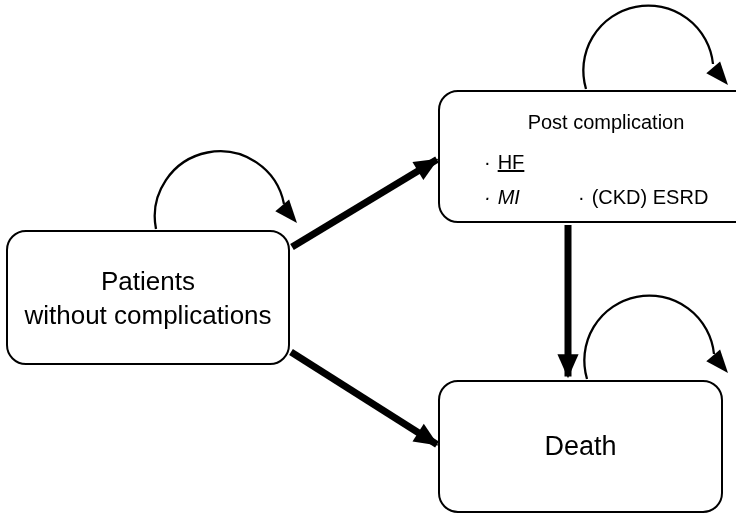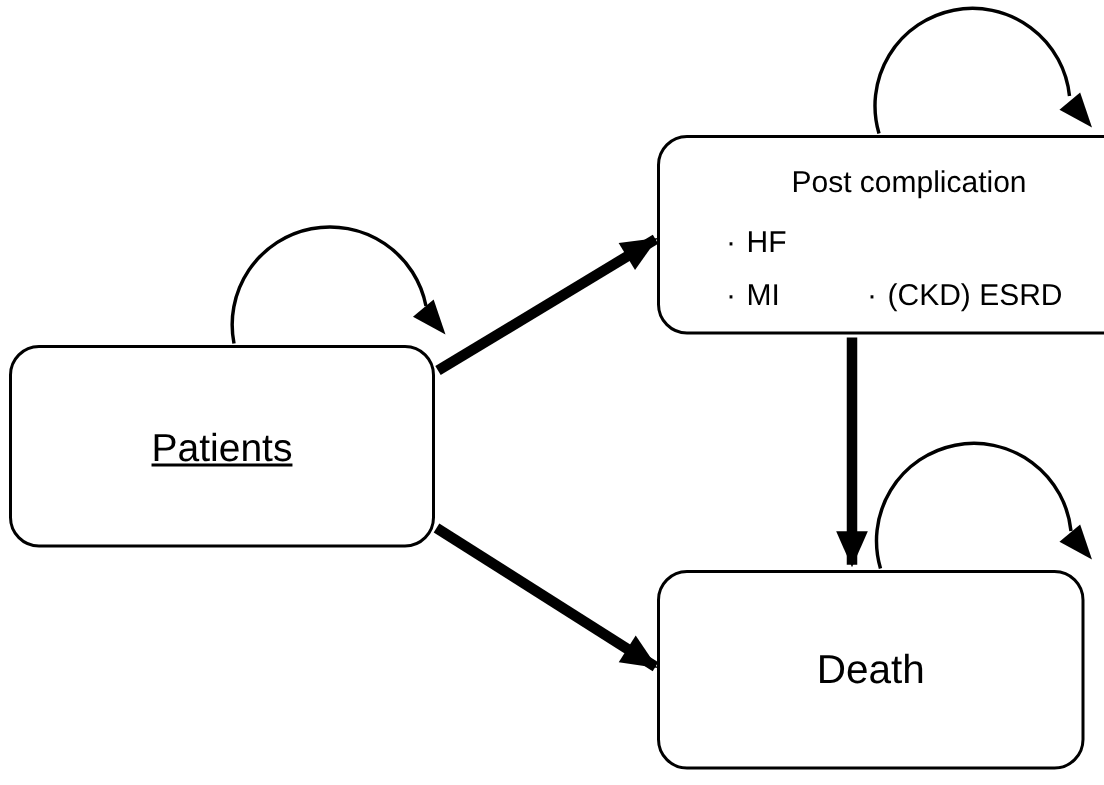--- a/index.html
+++ b/index.html
@@ -23,44 +23,44 @@
     border: 2.3px solid #000000;
     border-radius: 20px;
     box-sizing: border-box;
     z-index: 1;
   }
   .node-patients {
     left: 6px; top: 230px; width: 284px; height: 135px;
     display: flex; flex-direction: column;
     align-items: center; justify-content: center;
     text-align: center;
-    font-size: 26px; line-height: 34px; text-decoration: underline;
+    font-size: 26px; line-height: 34px;
   }
   .node-post {
     left: 438px; top: 90px; width: 336px; height: 133px;
     font-size: 20px;
   }
   .node-post .post-title {
     position: absolute;
     left: 0; right: 0; top: 17px;
     text-align: center;
     line-height: 27px;
   }
   .bullet-item {
     position: absolute;
     white-space: nowrap;
     line-height: 27px;
   }
   .bullet-item .marker {
     display: inline-block;
     margin-right: 7px;
   }
-  .b-hf     { left: 44px;  top: 57px; }
+  .b-hf     { left: 44px;  top: 57px; text-decoration: underline; }
   .b-stroke { left: 114px; top: 57px; }
-  .b-mi     { left: 44px;  top: 92px; }
+  .b-mi     { left: 44px;  top: 92px; font-style: italic; }
   .b-esrd   { left: 114px; top: 92px; margin-left: 24px; }
   .node-death {
     left: 438px; top: 380px; width: 285px; height: 133px;
     display: flex; align-items: center; justify-content: center;
     font-size: 27px;
   }
   .edges-layer {
     position: absolute;
     left: 0; top: 0;
     width: 736px; height: 523px;
@@ -82,20 +82,21 @@
     stroke: none;
   }
 </style>
 </head>
 <body>
 
 <div class="canvas">
 
   <div class="node node-patients">
     <div>Patients</div>
+    <div>without complications</div>
   </div>
 
   <div class="node node-post">
     <div class="post-title">Post complication</div>
     <div class="bullet-item b-hf">
       <span class="marker">·</span><span>HF</span>
     </div>
     <div class="bullet-item b-mi">
       <span class="marker">·</span><span>MI</span>
     </div>

